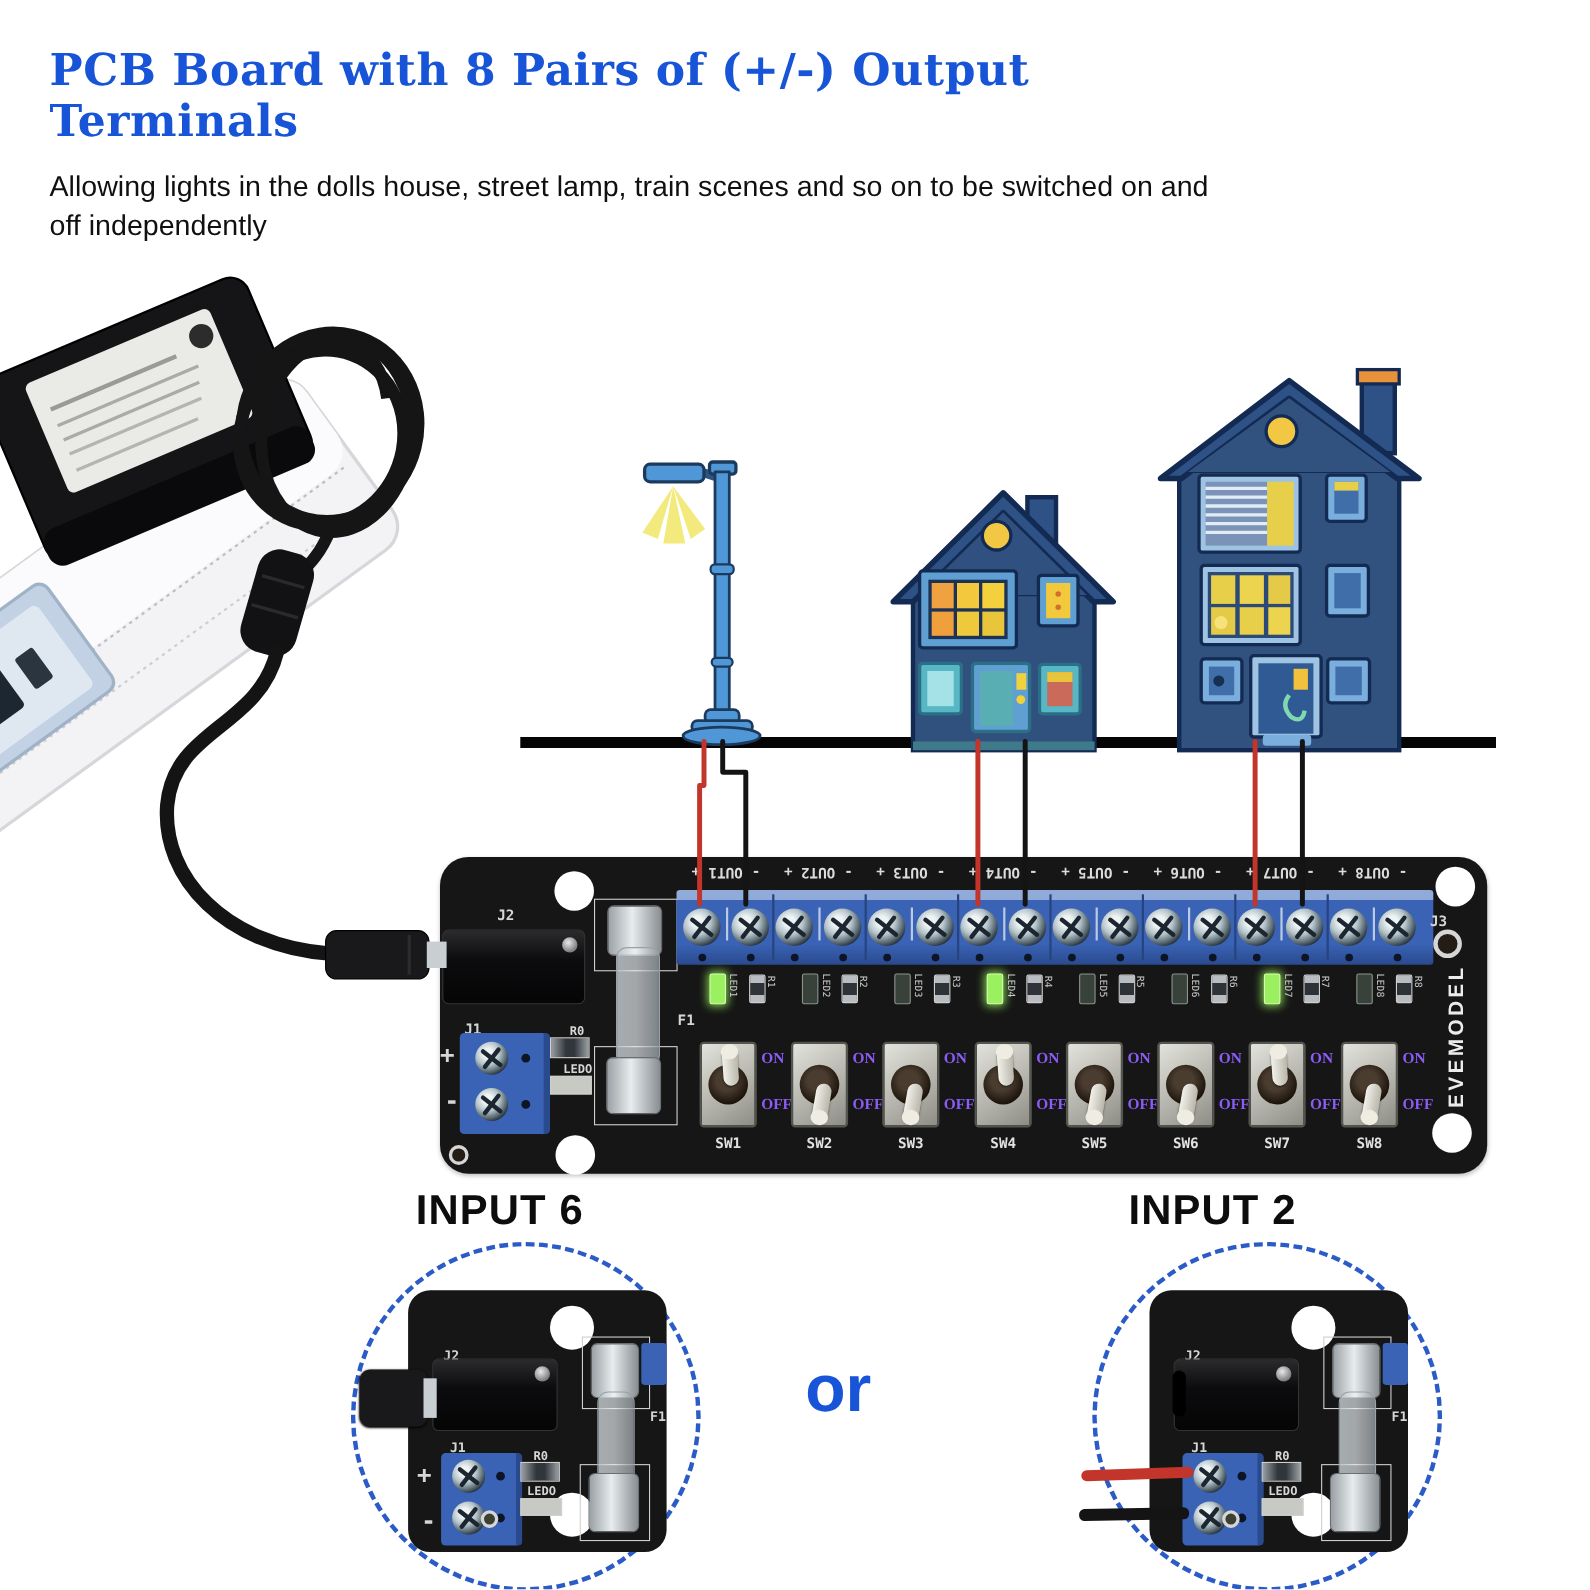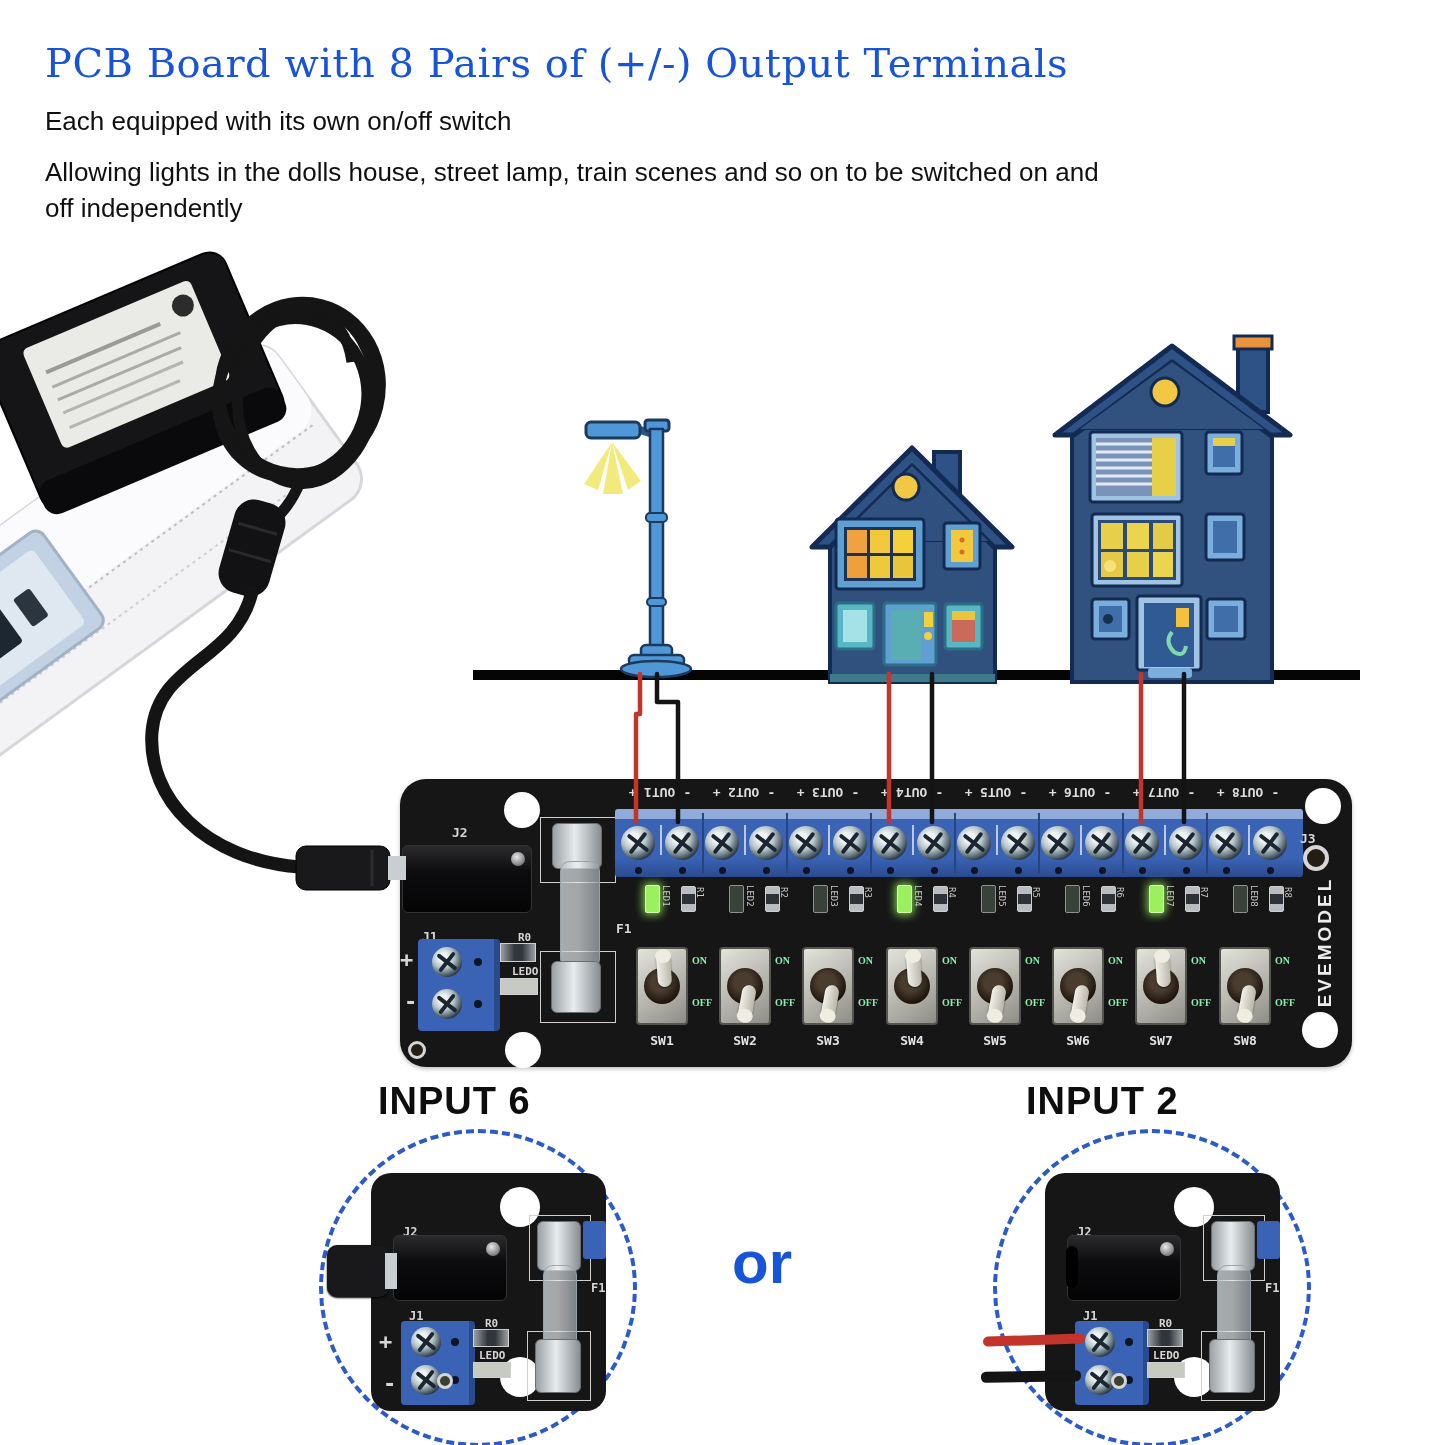--- a/index.html
+++ b/index.html
@@ -2,21 +2,21 @@
 <html><head>
 <meta charset="utf-8">
 <style>
   html,body{margin:0;padding:0;background:#fff;}
   .canvas{position:relative;width:1445px;height:1445px;background:#fff;overflow:hidden;
           font-family:"Liberation Sans",sans-serif;}
   .abs{position:absolute;}
 
   
   .hdr{position:absolute;left:45px;top:40px;width:1105px;}
-  .title{font-family:"DejaVu Serif",serif;font-weight:normal;font-size:40px;color:#1754d8;letter-spacing:.5px;}
+  .title{font-family:"DejaVu Serif",serif;font-weight:bold;font-size:40px;color:#1754d8;letter-spacing:.5px;}
   .sub{margin-top:20px;font-size:26px;color:#101010;}
   .desc{margin-top:18px;font-size:26px;color:#101010;line-height:1.38;width:1070px;}
 
   
   .board{position:absolute;left:400px;top:779px;width:952px;height:288px;background:#161616;
          border-radius:26px;box-shadow:0 2px 4px rgba(0,0,0,.25);}
   .hole{position:absolute;width:36px;height:36px;border-radius:50%;background:#fff;}
   .padring{position:absolute;border-radius:50%;border:4px solid #d6d6d6;background:#241d16;}
   .silk{position:absolute;color:#d6d6d6;font-family:"DejaVu Sans Mono",monospace;font-weight:bold;}
 
@@ -49,21 +49,21 @@
   .swgrp{position:absolute;top:168px;width:112px;height:104px;}
   .swbody{position:absolute;left:0;top:0;width:52px;height:78px;border-radius:4px;
           background:linear-gradient(145deg,#e3e3dd,#a9a9a1 70%,#8d8d86);border:2px solid #55554f;box-sizing:border-box;}
   .swring{position:absolute;left:6px;top:19px;width:36px;height:36px;border-radius:50%;
           background:radial-gradient(circle at 45% 40%,#4a3d30 0 30%,#191008 75%);}
   .bat{position:absolute;left:19px;width:14px;height:36px;border-radius:7px;
        background:linear-gradient(90deg,#f2f1ea,#b9b6aa);box-shadow:0 1px 2px rgba(0,0,0,.6);}
   .bat::after{content:"";position:absolute;left:-1px;width:16px;height:14px;border-radius:50%;background:#efece2;}
   .swbody.on .bat{top:2px;transform:rotate(-4deg);} .swbody.on .bat::after{top:-2px;}
   .swbody.off .bat{top:36px;transform:rotate(10deg);} .swbody.off .bat::after{bottom:-2px;}
-  .onoff{position:absolute;left:56px;color:#86efac;font-size:10px;font-family:"Liberation Serif",serif;font-weight:bold;}
+  .onoff{position:absolute;left:56px;color:#8b5cf6;font-size:14px;font-family:"Liberation Serif",serif;font-weight:bold;}
   .swname{position:absolute;left:0;top:86px;width:52px;text-align:center;color:#e2e2e2;
           font-family:"DejaVu Sans Mono",monospace;font-size:13px;font-weight:bold;}
 
   .jack{position:absolute;left:2px;top:66px;width:128px;height:66px;border-radius:6px;
         background:linear-gradient(#2b2b2e,#0c0c0e 40%,#050506);border:1px solid #333;}
   .jacknub{position:absolute;left:108px;top:6px;width:14px;height:14px;border-radius:50%;
            background:radial-gradient(circle at 40% 35%,#e8e8e8,#7c7c7c 70%);}
   .fuse-clip{position:absolute;width:50px;border-radius:6px;
              background:linear-gradient(90deg,#9aa0a4,#e8ecee 45%,#888e92);border:1px solid #6a6f73;box-sizing:border-box;}
   .fuse-glass{position:absolute;border-radius:10px;background:linear-gradient(90deg,rgba(190,198,203,.85),rgba(240,244,246,.65) 45%,rgba(150,158,163,.8));
@@ -87,21 +87,20 @@
   svg{position:absolute;left:0;top:0;}
   .nopointer{pointer-events:none;}
 </style>
 </head>
 <body>
 
 <div class="canvas">
 
   <div class="hdr">
     <div class="title">PCB Board with 8 Pairs of (+/-) Output Terminals</div>
-    <div class="sub">Each equipped with its own on/off switch</div>
     <div class="desc">Allowing lights in the dolls house, street lamp, train scenes and so on to be switched on and off independently</div>
   </div>
 
   <svg class="nopointer" width="1445" height="1445" viewBox="0 0 1445 1445">
 
     <g transform="rotate(-36 60 600)">
       <rect x="-160" y="505" width="540" height="185" rx="26" fill="#f3f3f5" stroke="#d7d7db" stroke-width="3"></rect>
       <rect x="-160" y="505" width="540" height="100" rx="26" fill="#fbfbfd"></rect>
       <line x1="-140" y1="607" x2="370" y2="607" stroke="#bdbdc2" stroke-width="2" stroke-dasharray="3 4"></line>
       <line x1="-140" y1="648" x2="370" y2="648" stroke="#cdcdd2" stroke-width="2" stroke-dasharray="3 4"></line>

